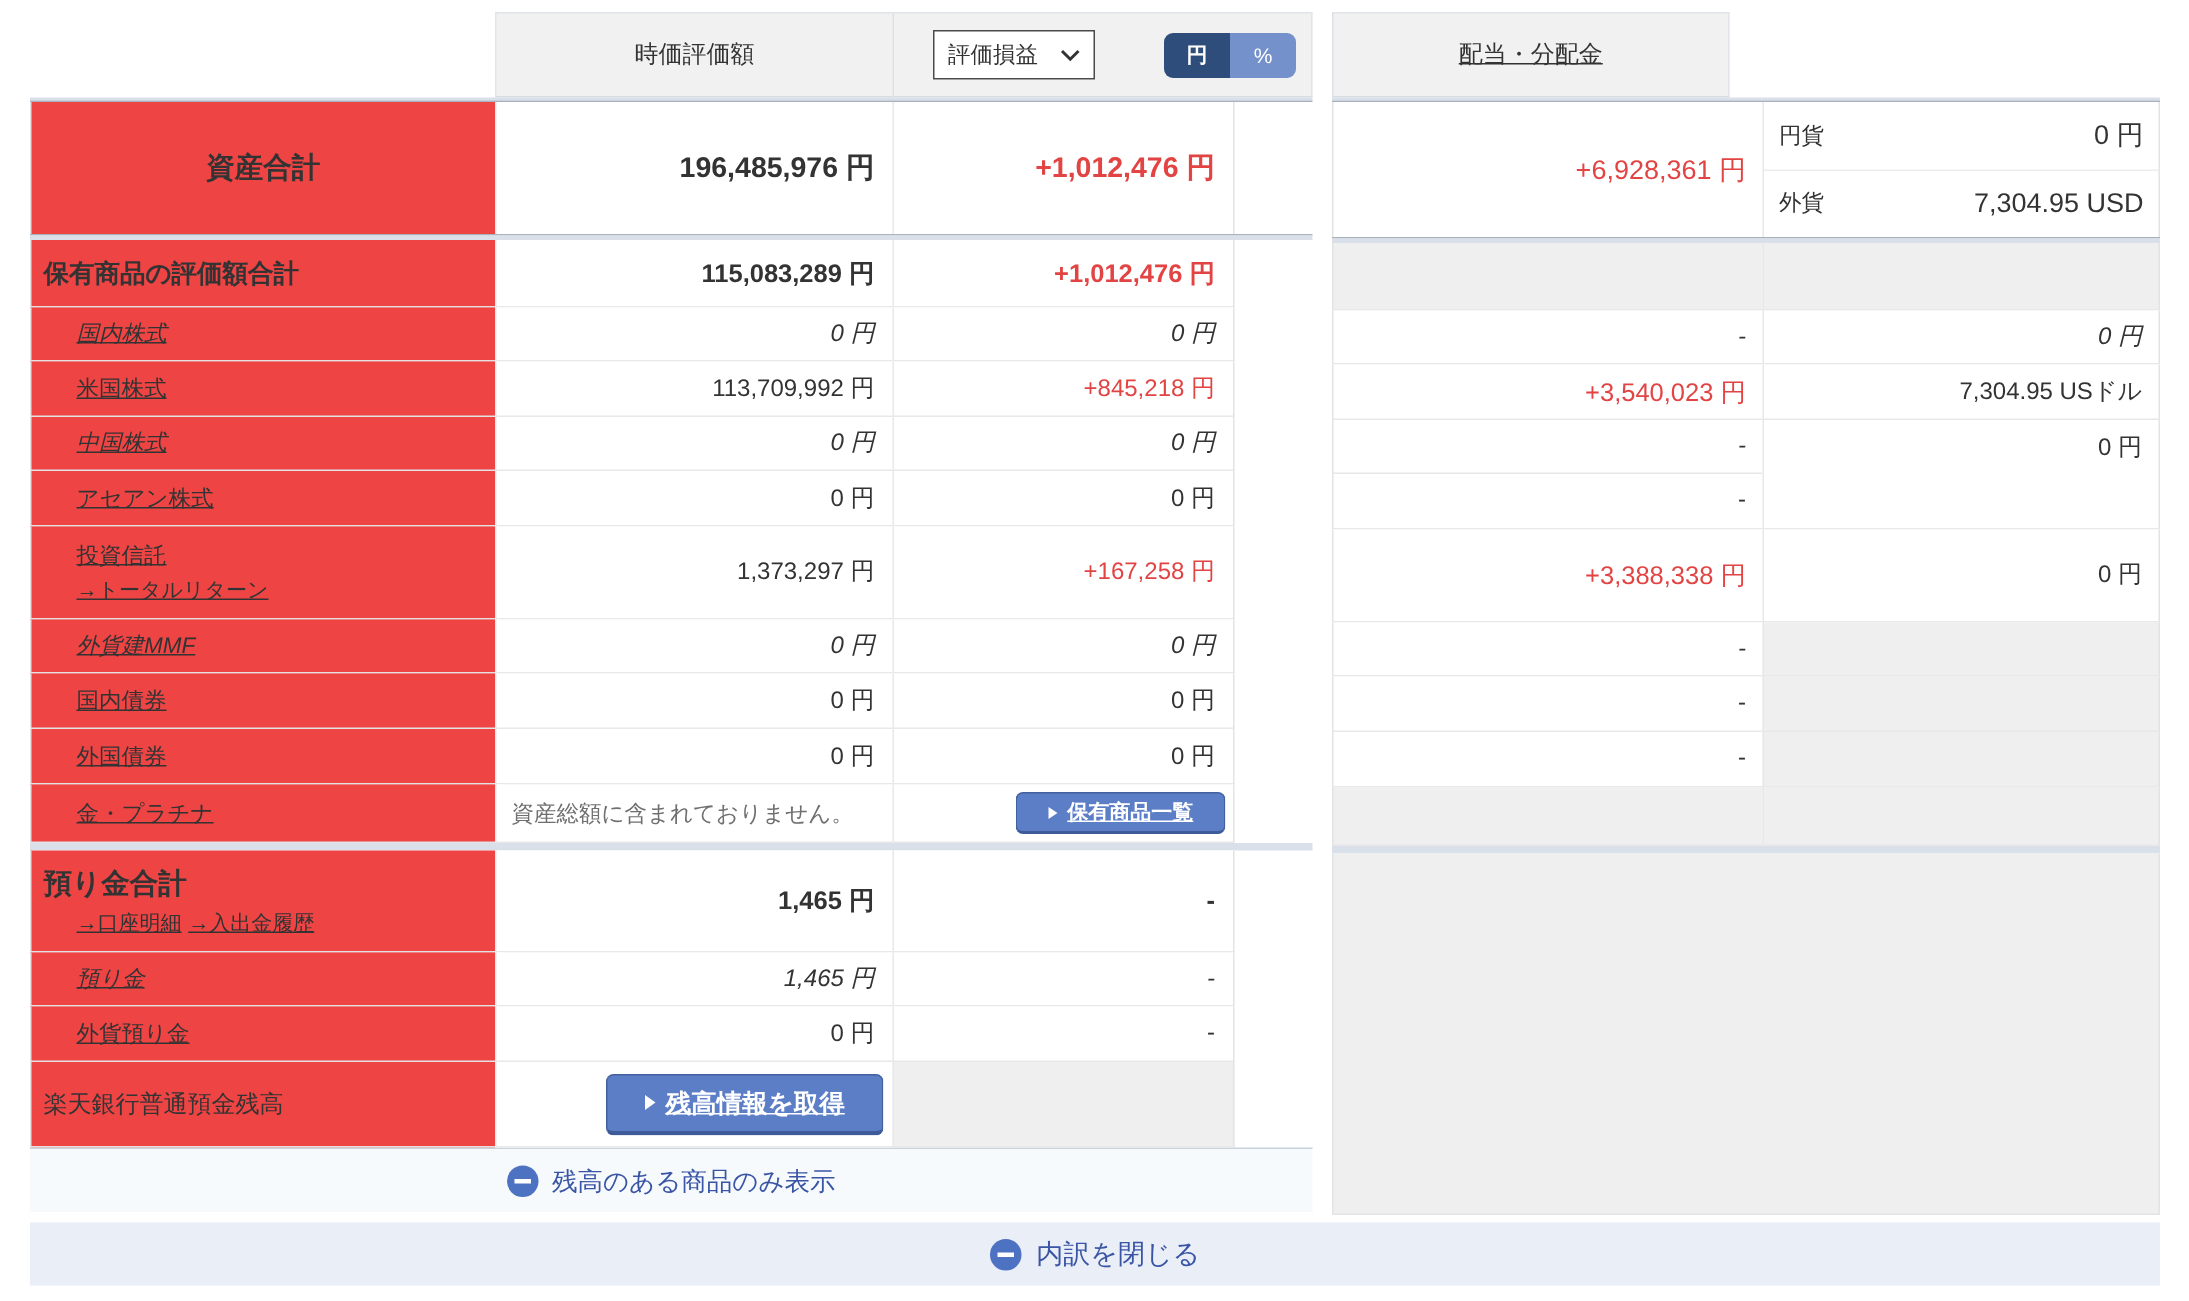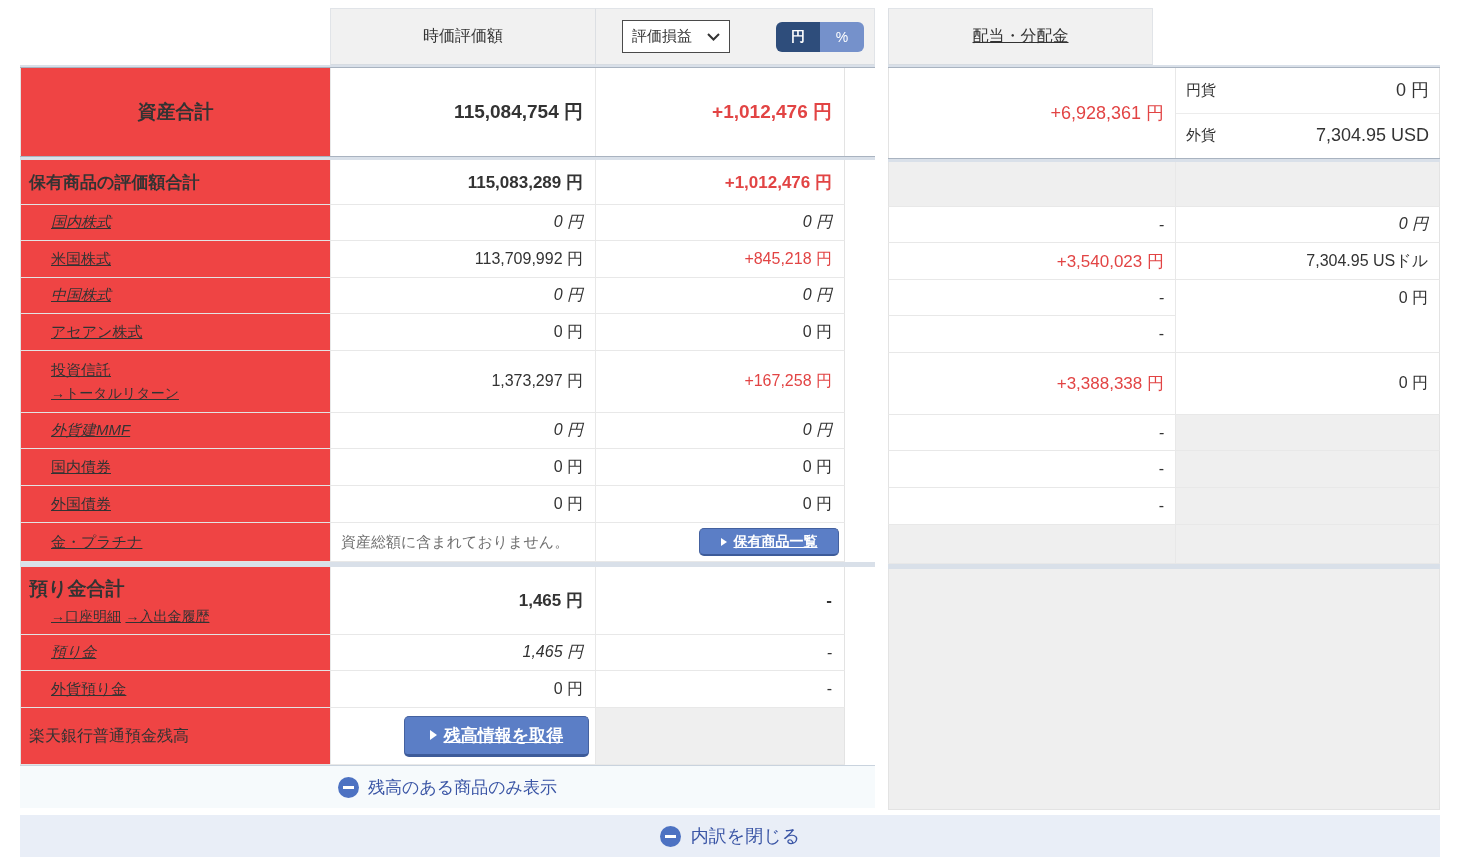--- a/index.html
+++ b/index.html
@@ -28,21 +28,21 @@
   .select-box { margin-left:26px; width:108px; height:33px; background:#fff; border:1px solid #4a4a4a;
     display:flex; align-items:center; justify-content:space-between; padding:0 9px; font-size:15px; cursor:pointer; }
   .toggle { margin-left:auto; margin-right:10px; display:flex; height:30px; border-radius:6px; overflow:hidden; cursor:pointer; }
   .tseg { width:44px; display:flex; align-items:center; justify-content:center; color:#fff; font-size:14px; }
   .t-on  { background:#2e4d7b; font-weight:bold; }
   .t-off { background:#7591cb; }
 
   
   .c-lab { width:310px; background:#ef4444; border-left:1px solid #e3e3e3; border-bottom:1px solid #e3e3e3; display:flex; align-items:center; }
   .c-val { width:265px; background:#fff; border-left:1px solid #e8e8e8; border-bottom:1px solid #e8e8e8; display:flex; align-items:center; justify-content:flex-end; padding-right:12px; font-size:16px; }
-  .c-gain { width:250px; background:#fff; border-left:1px solid #e8e8e8; border-right:1px solid #e3e3e3; border-bottom:1px solid #e8e8e8; display:flex; align-items:center; justify-content:flex-end; padding-right:12px; font-size:16px; }
+  .c-gain { width:228px; background:#fff; border-left:1px solid #e8e8e8; border-right:1px solid #e3e3e3; border-bottom:1px solid #e8e8e8; display:flex; align-items:center; justify-content:flex-end; padding-right:12px; font-size:16px; }
 
   .summary { height:90px; border-top:1px solid #a9b3c0; border-bottom:1px solid #a9b3c0; }
   .summary .c-lab { justify-content:center; font-size:19px; font-weight:bold; border-bottom:none; }
   .summary .c-val, .summary .c-gain { font-size:19px; font-weight:bold; border-bottom:none; }
 
   .ht45 { height:45px; } .r36 { height:36px;font-style:italic; } .r37 { height:37px; }
   .r62 { height:62px; } .r39 { height:39px; } .dep68 { height:68px; }
   .bank57 { height:57px; }
 
   .bold17 { font-size:17px !important; font-weight:bold;text-align:center; }
@@ -113,21 +113,21 @@
           <span class="tseg t-on">円</span>
           <span class="tseg t-off">%</span>
         </div>
       </div>
     </div>
 
     <div class="sep2"></div>
 
     <div class="row summary">
       <div class="c-lab">資産合計</div>
-      <div class="c-val">115,084,754 円</div>
+      <div class="c-val">196,485,976 円</div>
       <div class="c-gain red">+1,012,476 円</div>
     </div>
 
     <div class="sep3"></div>
 
     <div class="row ht45">
       <div class="c-lab pad8 bold17">保有商品の評価額合計</div>
       <div class="c-val bold17">115,083,289 円</div>
       <div class="c-gain bold17 red">+1,012,476 円</div>
     </div>

